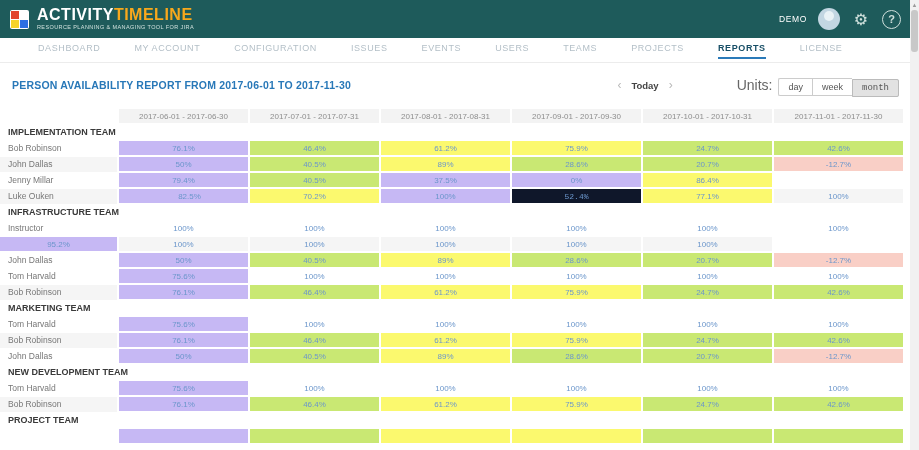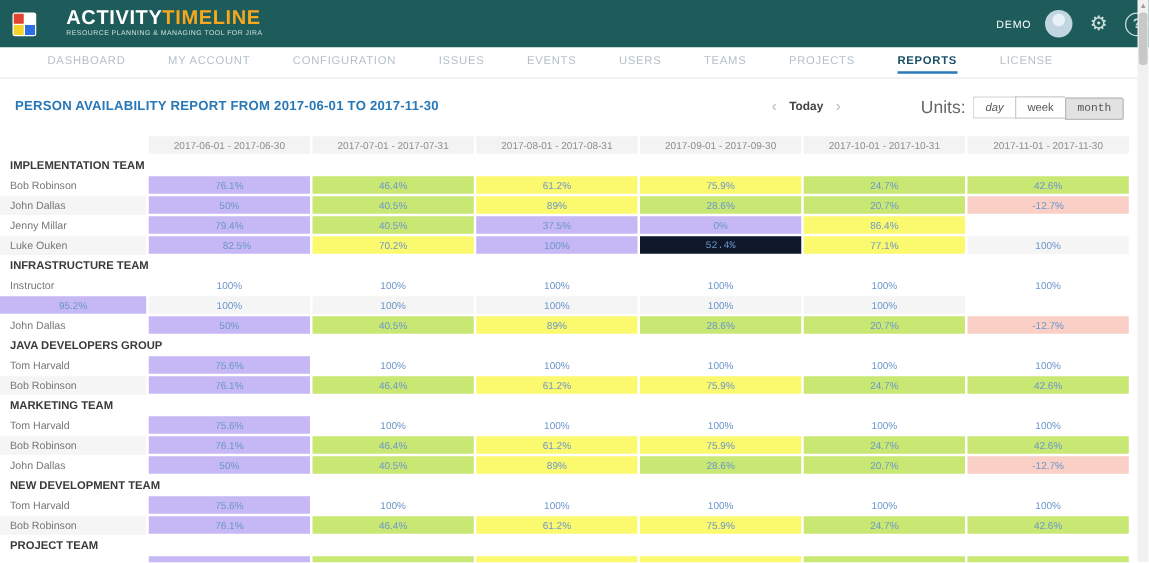--- a/index.html
+++ b/index.html
@@ -7,46 +7,46 @@
 
   
   .topbar{position:absolute;top:0;left:0;width:919px;height:38px;background:#1e5b5b;display:flex;align-items:center;}
   .logo-wrap{display:flex;align-items:center;margin-left:10px;}
   .logo-icon{width:19px;height:19px;background:#fff;border-radius:2px;display:grid;grid-template-columns:1fr 1fr;grid-template-rows:1fr 1fr;gap:1px;padding:1px;box-sizing:border-box;}
   .logo-icon span{display:block;}
   .lg-red{background:#e2442e;}
   .lg-white{background:#ffffff;}
   .lg-yellow{background:#f6d32b;}
   .lg-blue{background:#2b6fe2;}
-  .brand{margin-left:24px;line-height:1;}
+  .brand{margin-left:8px;line-height:1;}
   .brand-line1{font-size:16px;font-weight:bold;letter-spacing:.5px;}
   .brand-a{color:#ffffff;}
   .brand-t{color:#f8a81c;}
   .brand-sub{font-size:5.5px;color:#cfe0dc;letter-spacing:.4px;margin-top:2px;}
-  .top-right{margin-left:auto;display:flex;align-items:center;gap:11px;}
+  .top-right{margin-left:auto;display:flex;align-items:center;margin-right:18px;gap:11px;}
   .demo-label{color:#fff;font-size:8.5px;letter-spacing:.6px;}
   .avatar{width:22px;height:22px;border-radius:50%;background:#c2d6e2;position:relative;overflow:hidden;}
   .avatar:before{content:"";position:absolute;left:6px;top:3px;width:10px;height:10px;border-radius:50%;background:#e9f2f6;}
   .tb-icon{width:20px;height:20px;color:#cfe0dc;display:flex;align-items:center;justify-content:center;font-size:16px;}
   .help-icon{width:17px;height:17px;border:1.4px solid #cfe0dc;border-radius:50%;color:#cfe0dc;font-size:11px;font-weight:bold;display:flex;align-items:center;justify-content:center;}
 
   
   .navbar{position:absolute;top:38px;left:0;width:919px;height:25px;background:#fff;border-bottom:1px solid #ececec;display:flex;align-items:flex-start;padding-left:38px;box-sizing:border-box;gap:34px;}
   .nav-item{font-size:9px;letter-spacing:.6px;color:#b3bfc7;cursor:pointer;padding:5px 0 4px 0;}
   .nav-item.active{color:#174e66;font-weight:bold;border-bottom:2px solid #2a7ab9;}
 
   
   .controls{position:absolute;top:70px;left:0;width:911px;height:30px;display:flex;align-items:center;padding:0 12px;box-sizing:border-box;}
   .report-title{color:#2878b8;font-size:10.5px;font-weight:bold;letter-spacing:.2px;}
   .ctrl-right{margin-left:auto;display:flex;align-items:center;}
   .chev{color:#b9b9b9;font-size:12px;padding:0 6px;cursor:pointer;}
   .today-btn{color:#444;font-size:9.5px;font-weight:bold;padding:0 4px;cursor:pointer;}
   .units-label{color:#666;font-size:14px;margin:0 6px 0 58px;}
   .unit-btn{font-size:9px;color:#555;border:1px solid #ccc;border-right:none;padding:3px 9px;cursor:pointer;background:#fff;}
-  .unit-btn:first-of-type{border-radius:2px 0 0 2px;font-style:italic;}
+  .unit-btn:first-of-type{border-radius:2px 0 0 2px;}
   .unit-btn:last-of-type{border-right:1px solid #ccc;border-radius:0 2px 2px 0;}
   .unit-btn.selected{background:#e2e2e2;border-color:#bbb;font-family:Liberation Mono, monospace;}
 
   
   .table{position:absolute;top:108px;left:0;width:903px;}
   .trow{display:grid;grid-template-columns:117px repeat(6,1fr);column-gap:2px;height:16px;align-items:center;}
   .datehead{height:14px;background:#f3f3f3;color:#8d8d8d;font-size:8px;display:flex;align-items:center;justify-content:center;}
   .team-hdr{grid-column:1/-1;font-size:9px;font-weight:bold;color:#3a3a3a;padding-left:8px;}
   .namecell{height:15px;font-size:8.5px;color:#777;display:flex;align-items:center;padding-left:8px;box-sizing:border-box;}
   .cell{height:14px;font-size:8px;color:#6b96cb;display:flex;align-items:center;justify-content:center;}
@@ -180,23 +180,20 @@
       <div class="trow">
         <div class="namecell">John Dallas</div>
         <div class="cell c-purple" style="background: rgb(198, 184, 244);">50%</div>
         <div class="cell c-green" style="background: rgb(201, 232, 115);">40.5%</div>
         <div class="cell c-yellow" style="background: rgb(251, 249, 110);">89%</div>
         <div class="cell c-green" style="background: rgb(201, 232, 115);">28.6%</div>
         <div class="cell c-green" style="background: rgb(201, 232, 115);">20.7%</div>
         <div class="cell c-pink" style="background: rgb(249, 207, 198);">-12.7%</div>
       </div>
       <div class="trow">
-        <div class="team-hdr">JAVA DEVELOPERS GROUP</div>
-      </div>
-      <div class="trow">
         <div class="namecell">Tom Harvald</div>
         <div class="cell c-purple" style="background: rgb(198, 184, 244);">75.6%</div>
         <div class="cell c-none">100%</div>
         <div class="cell c-none">100%</div>
         <div class="cell c-none">100%</div>
         <div class="cell c-none">100%</div>
         <div class="cell c-none">100%</div>
       </div>
       <div class="trow stripe">
         <div class="namecell">Bob Robinson</div>

